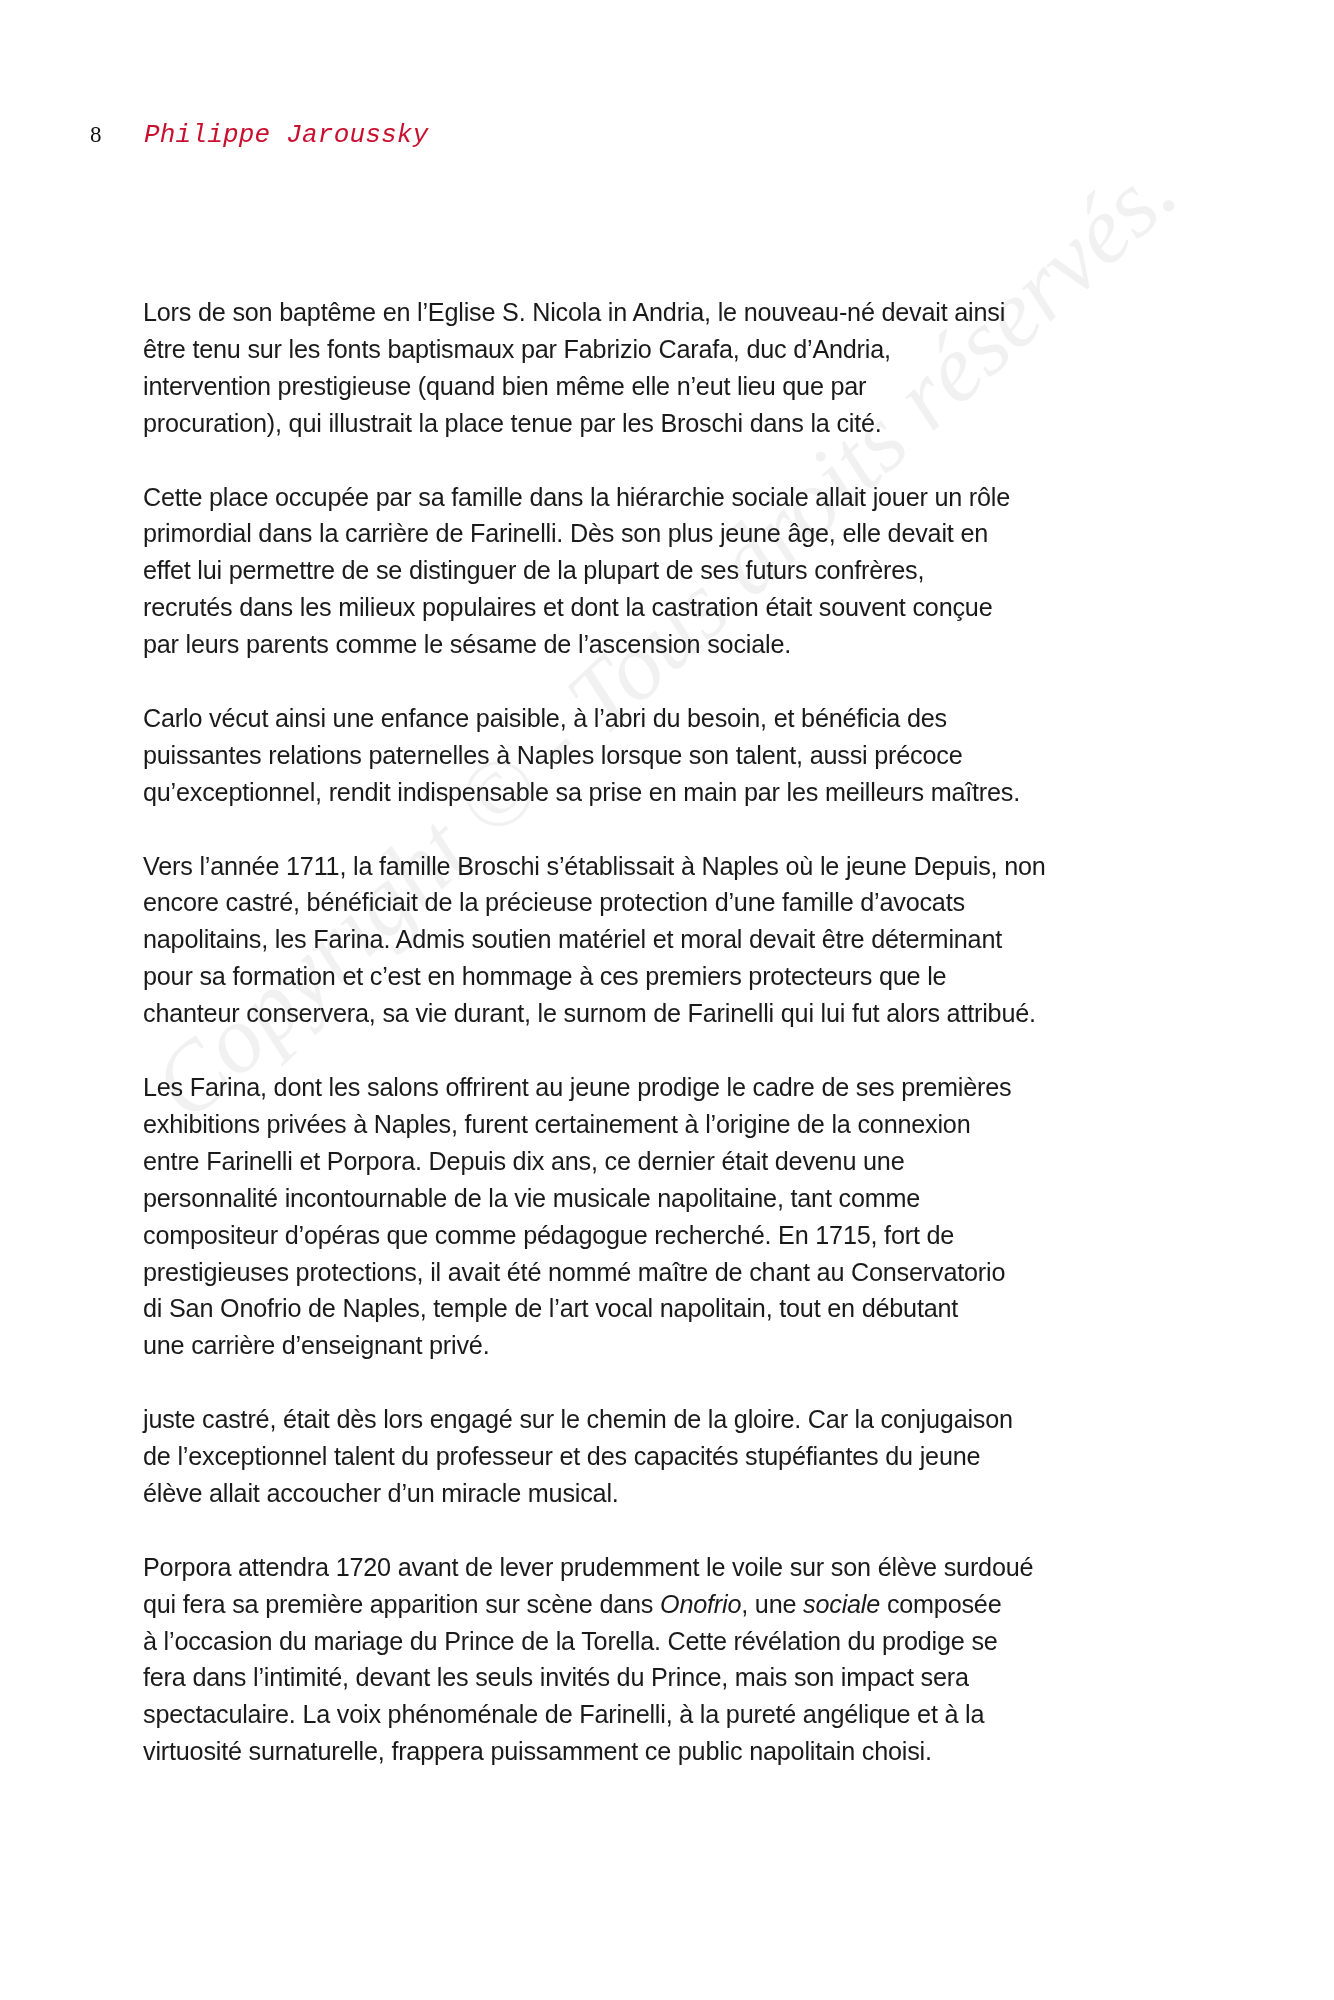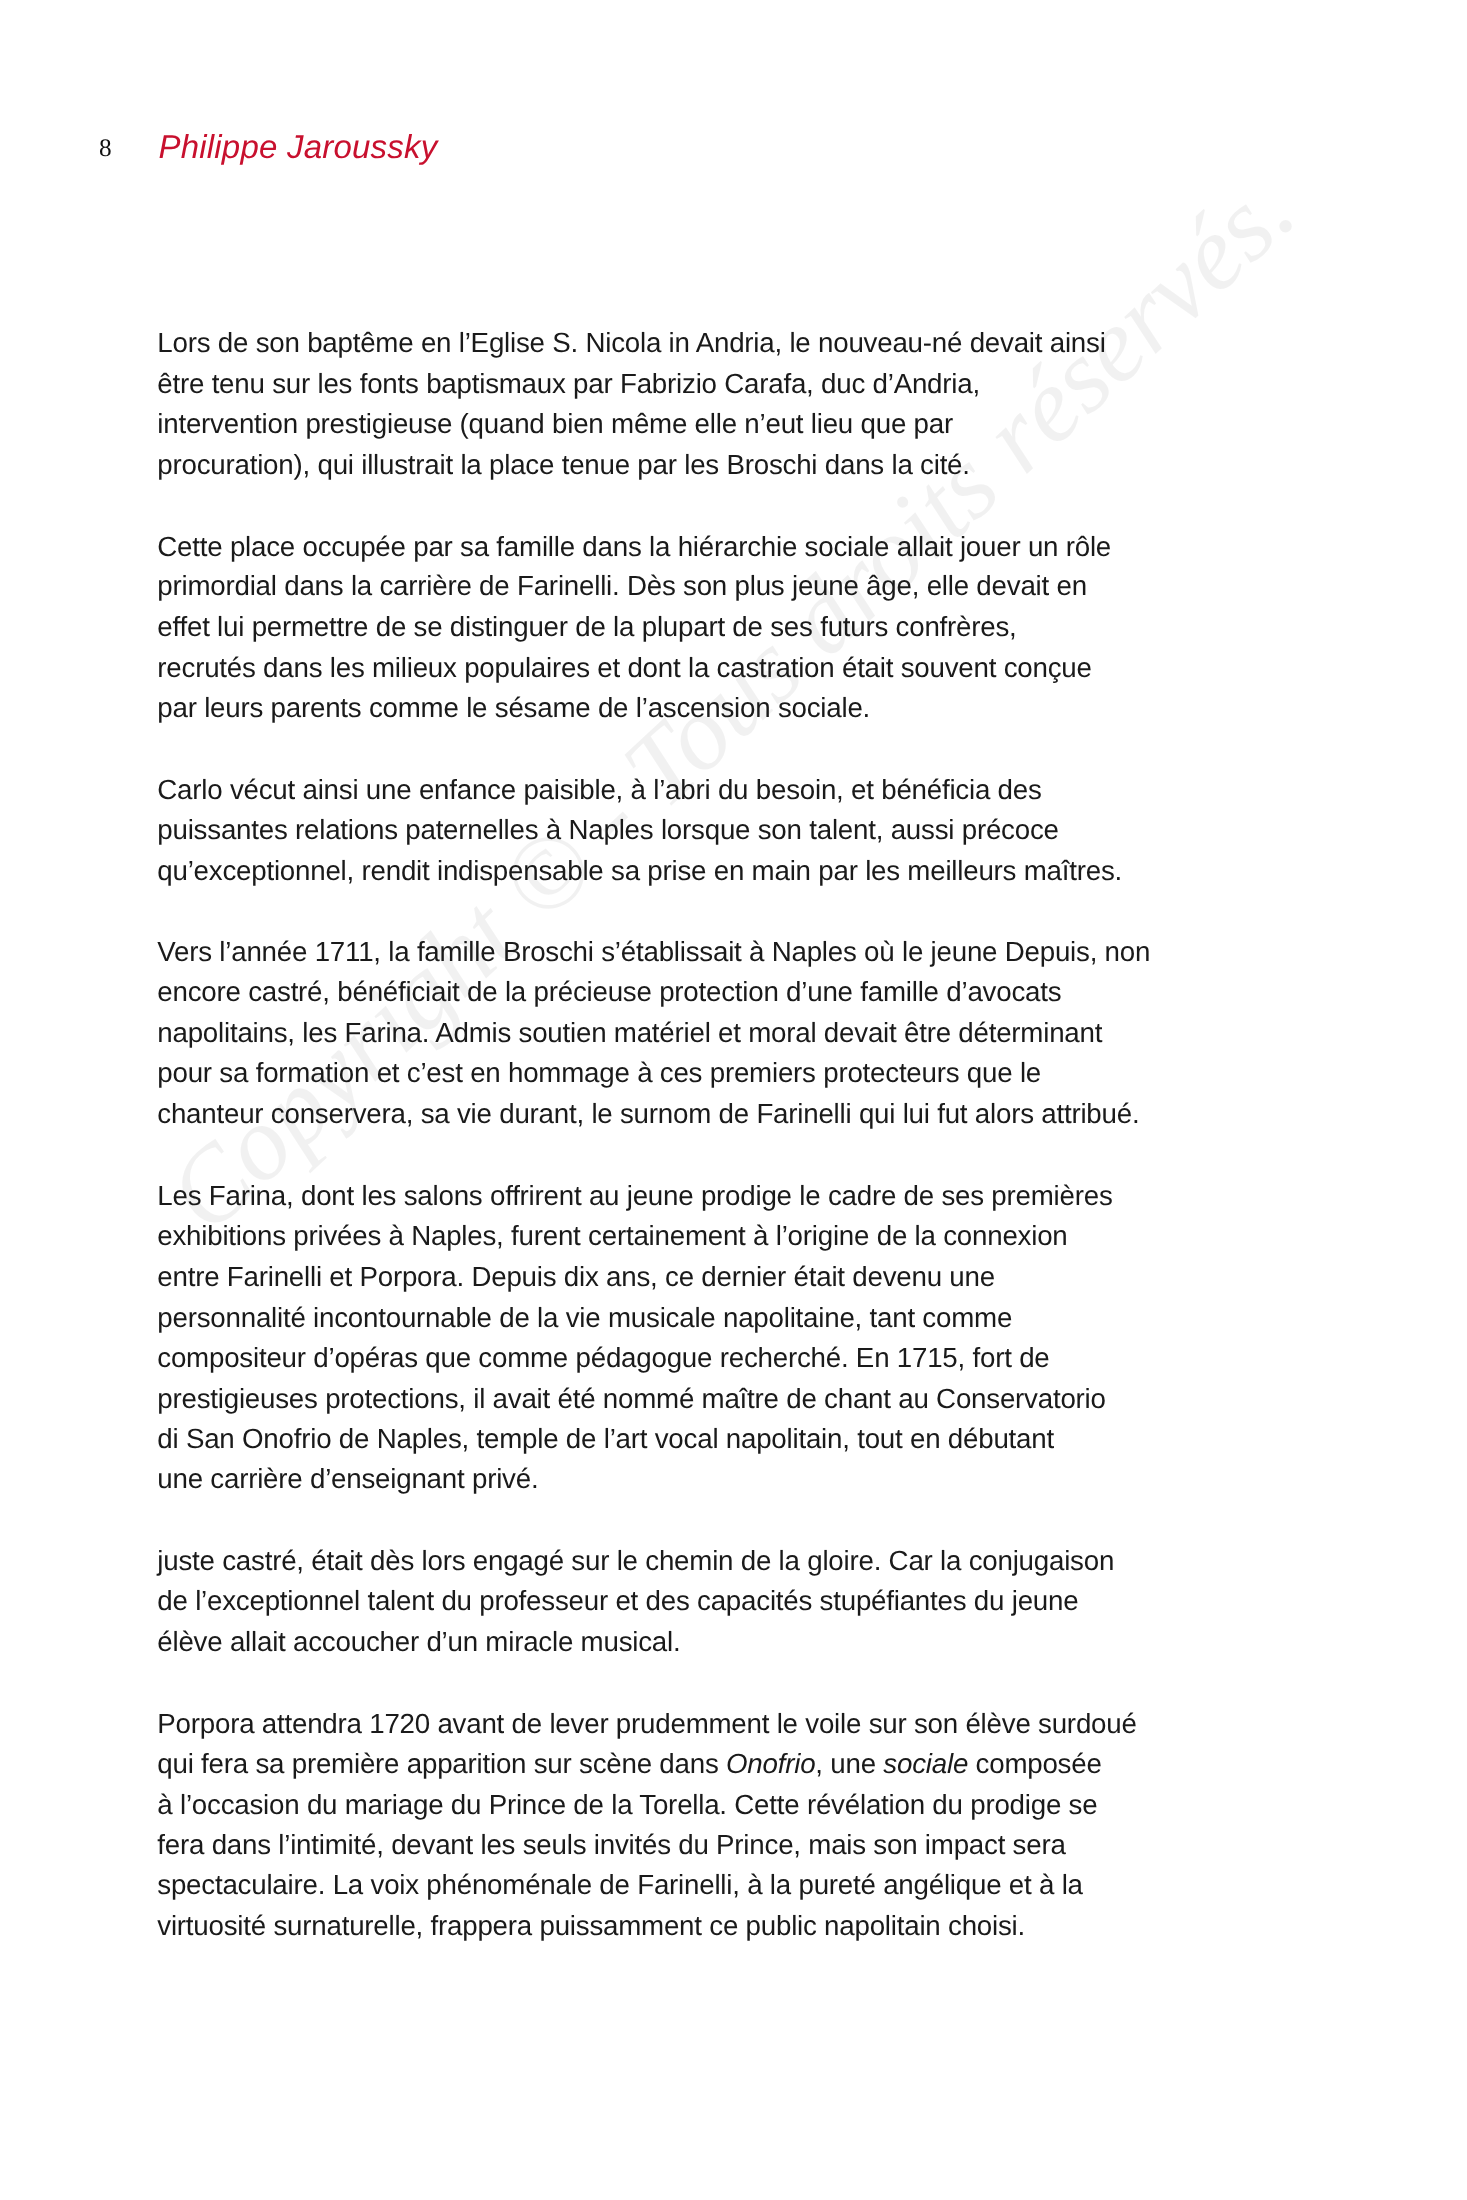--- a/index.html
+++ b/index.html
@@ -23,23 +23,23 @@
       display: flex;
       align-items: center;
     }
     .page-number {
       font-family: "Liberation Serif", serif;
       font-size: 23px;
       color: #111;
       width: 54px;
     }
     .running-title {
-      font-family: Liberation Sans, sans-serif;
+      font-family: Liberation Mono, monospace;
       font-style: italic;
-      font-size: 30px;
+      font-size: 26px;
       color: #c8102e;
       letter-spacing: 0.2px;
     }
     .body-text {
       position: absolute;
       top: 294px;
       left: 143px;
       width: 1060px;
       font-size: 25.2px;
       line-height: 36.9px;

